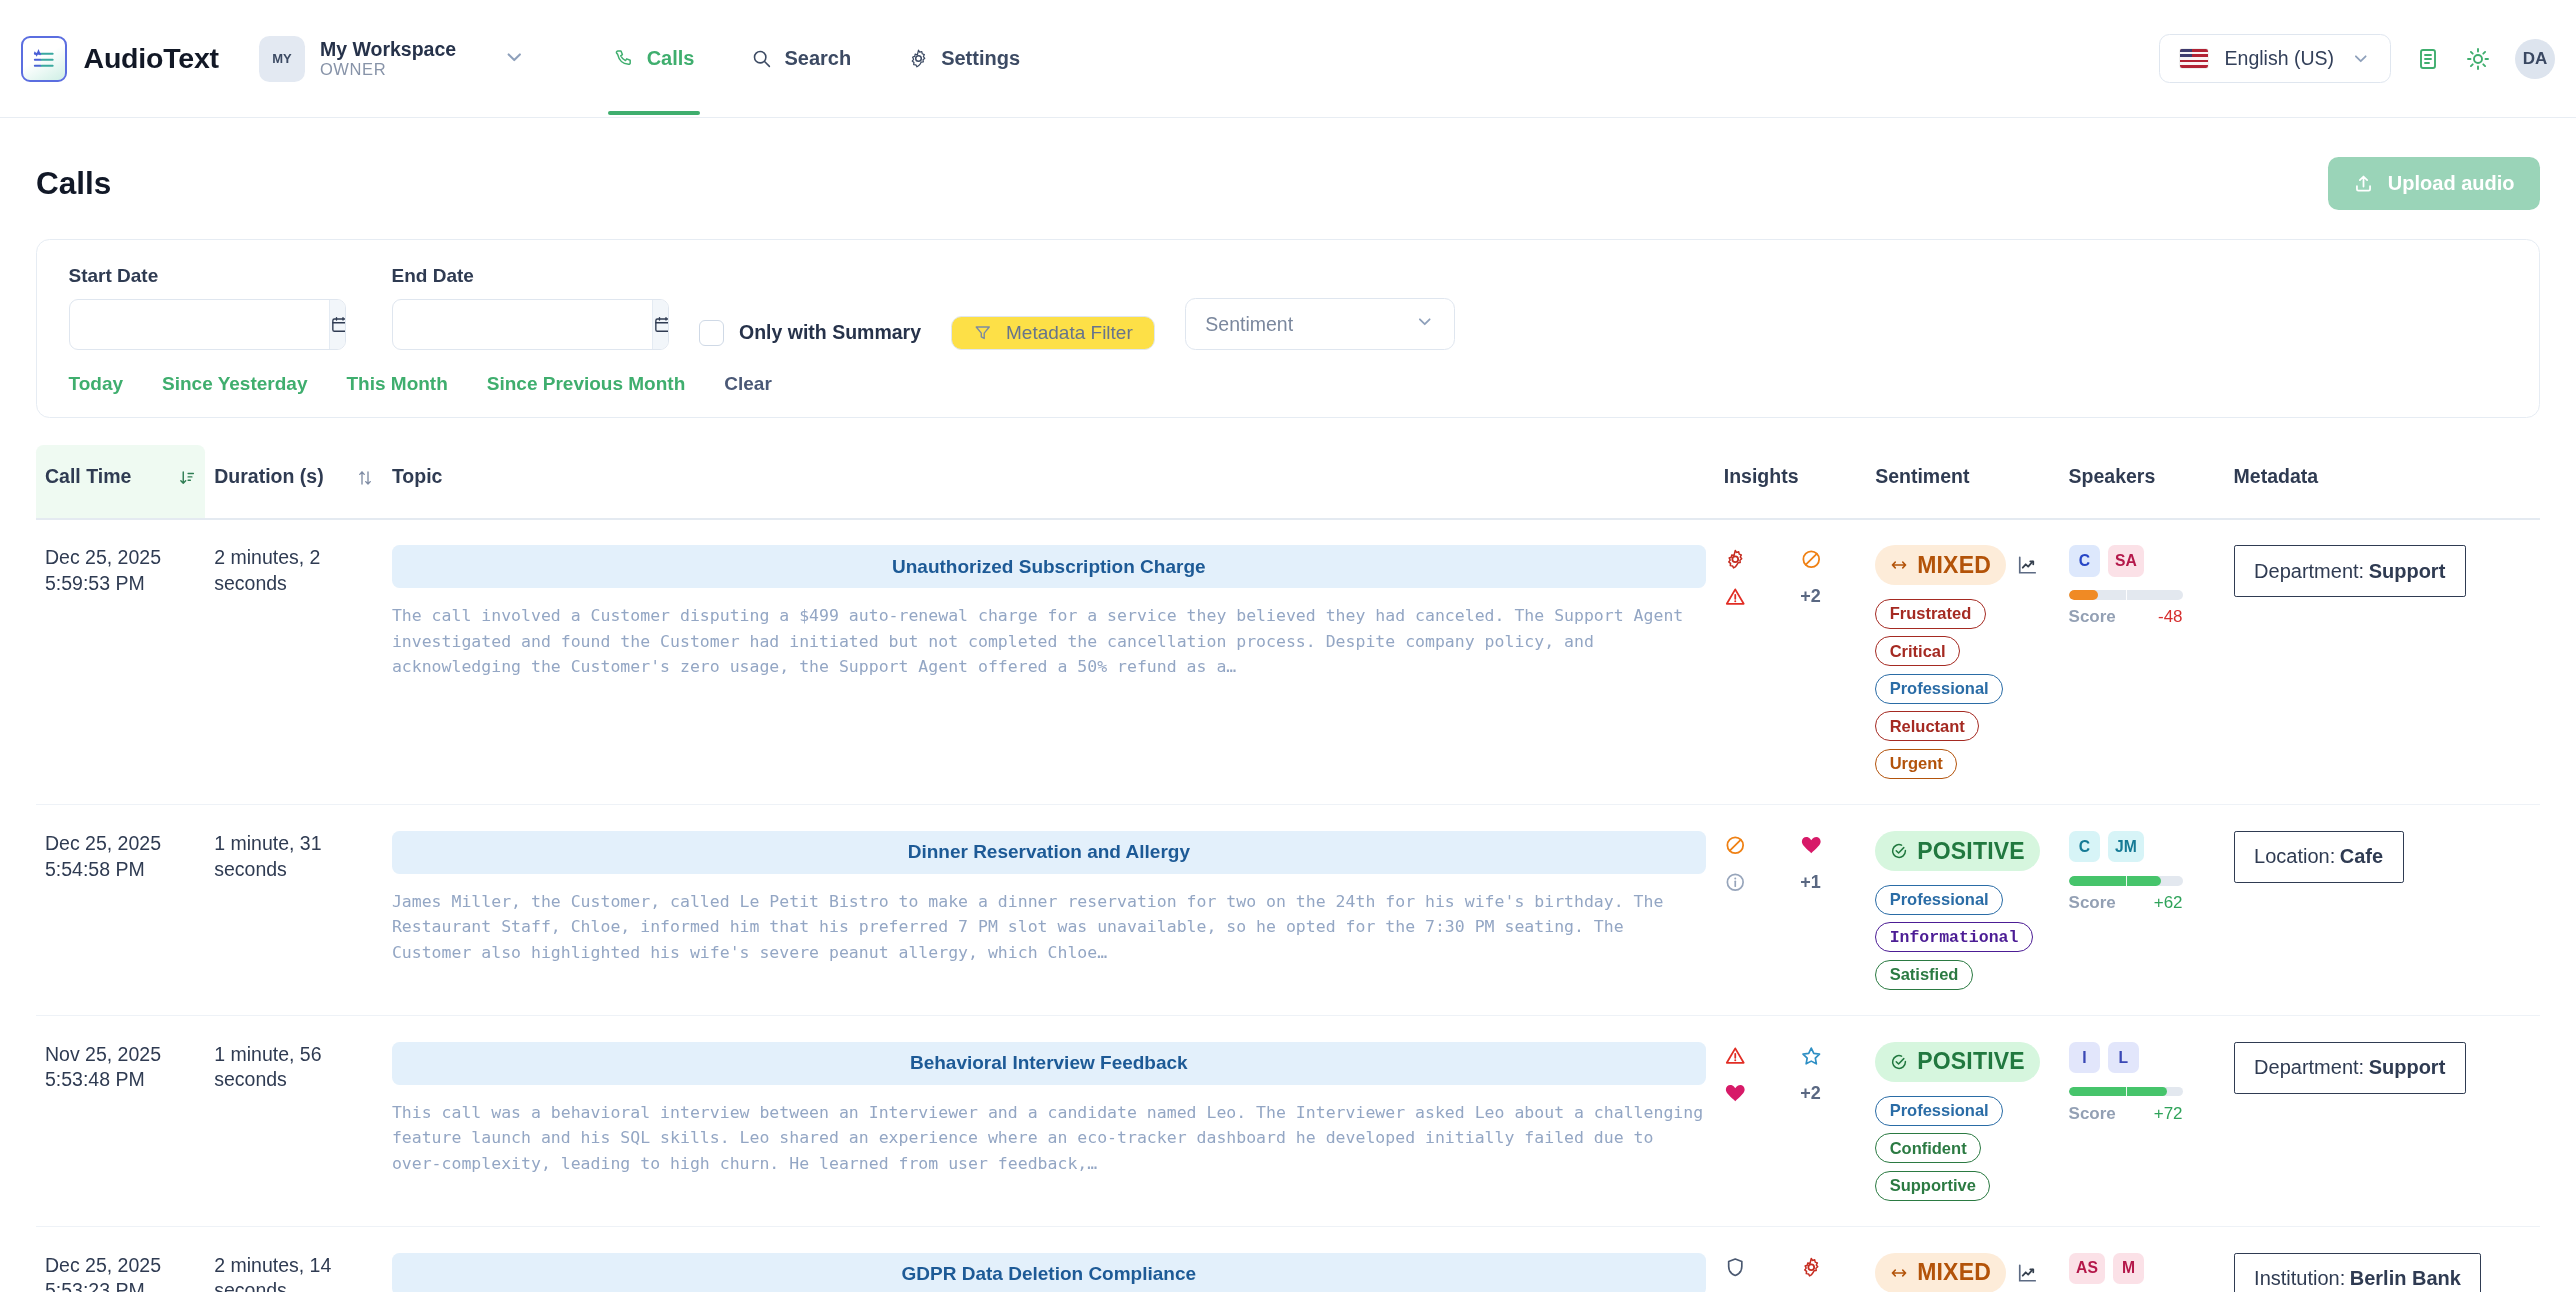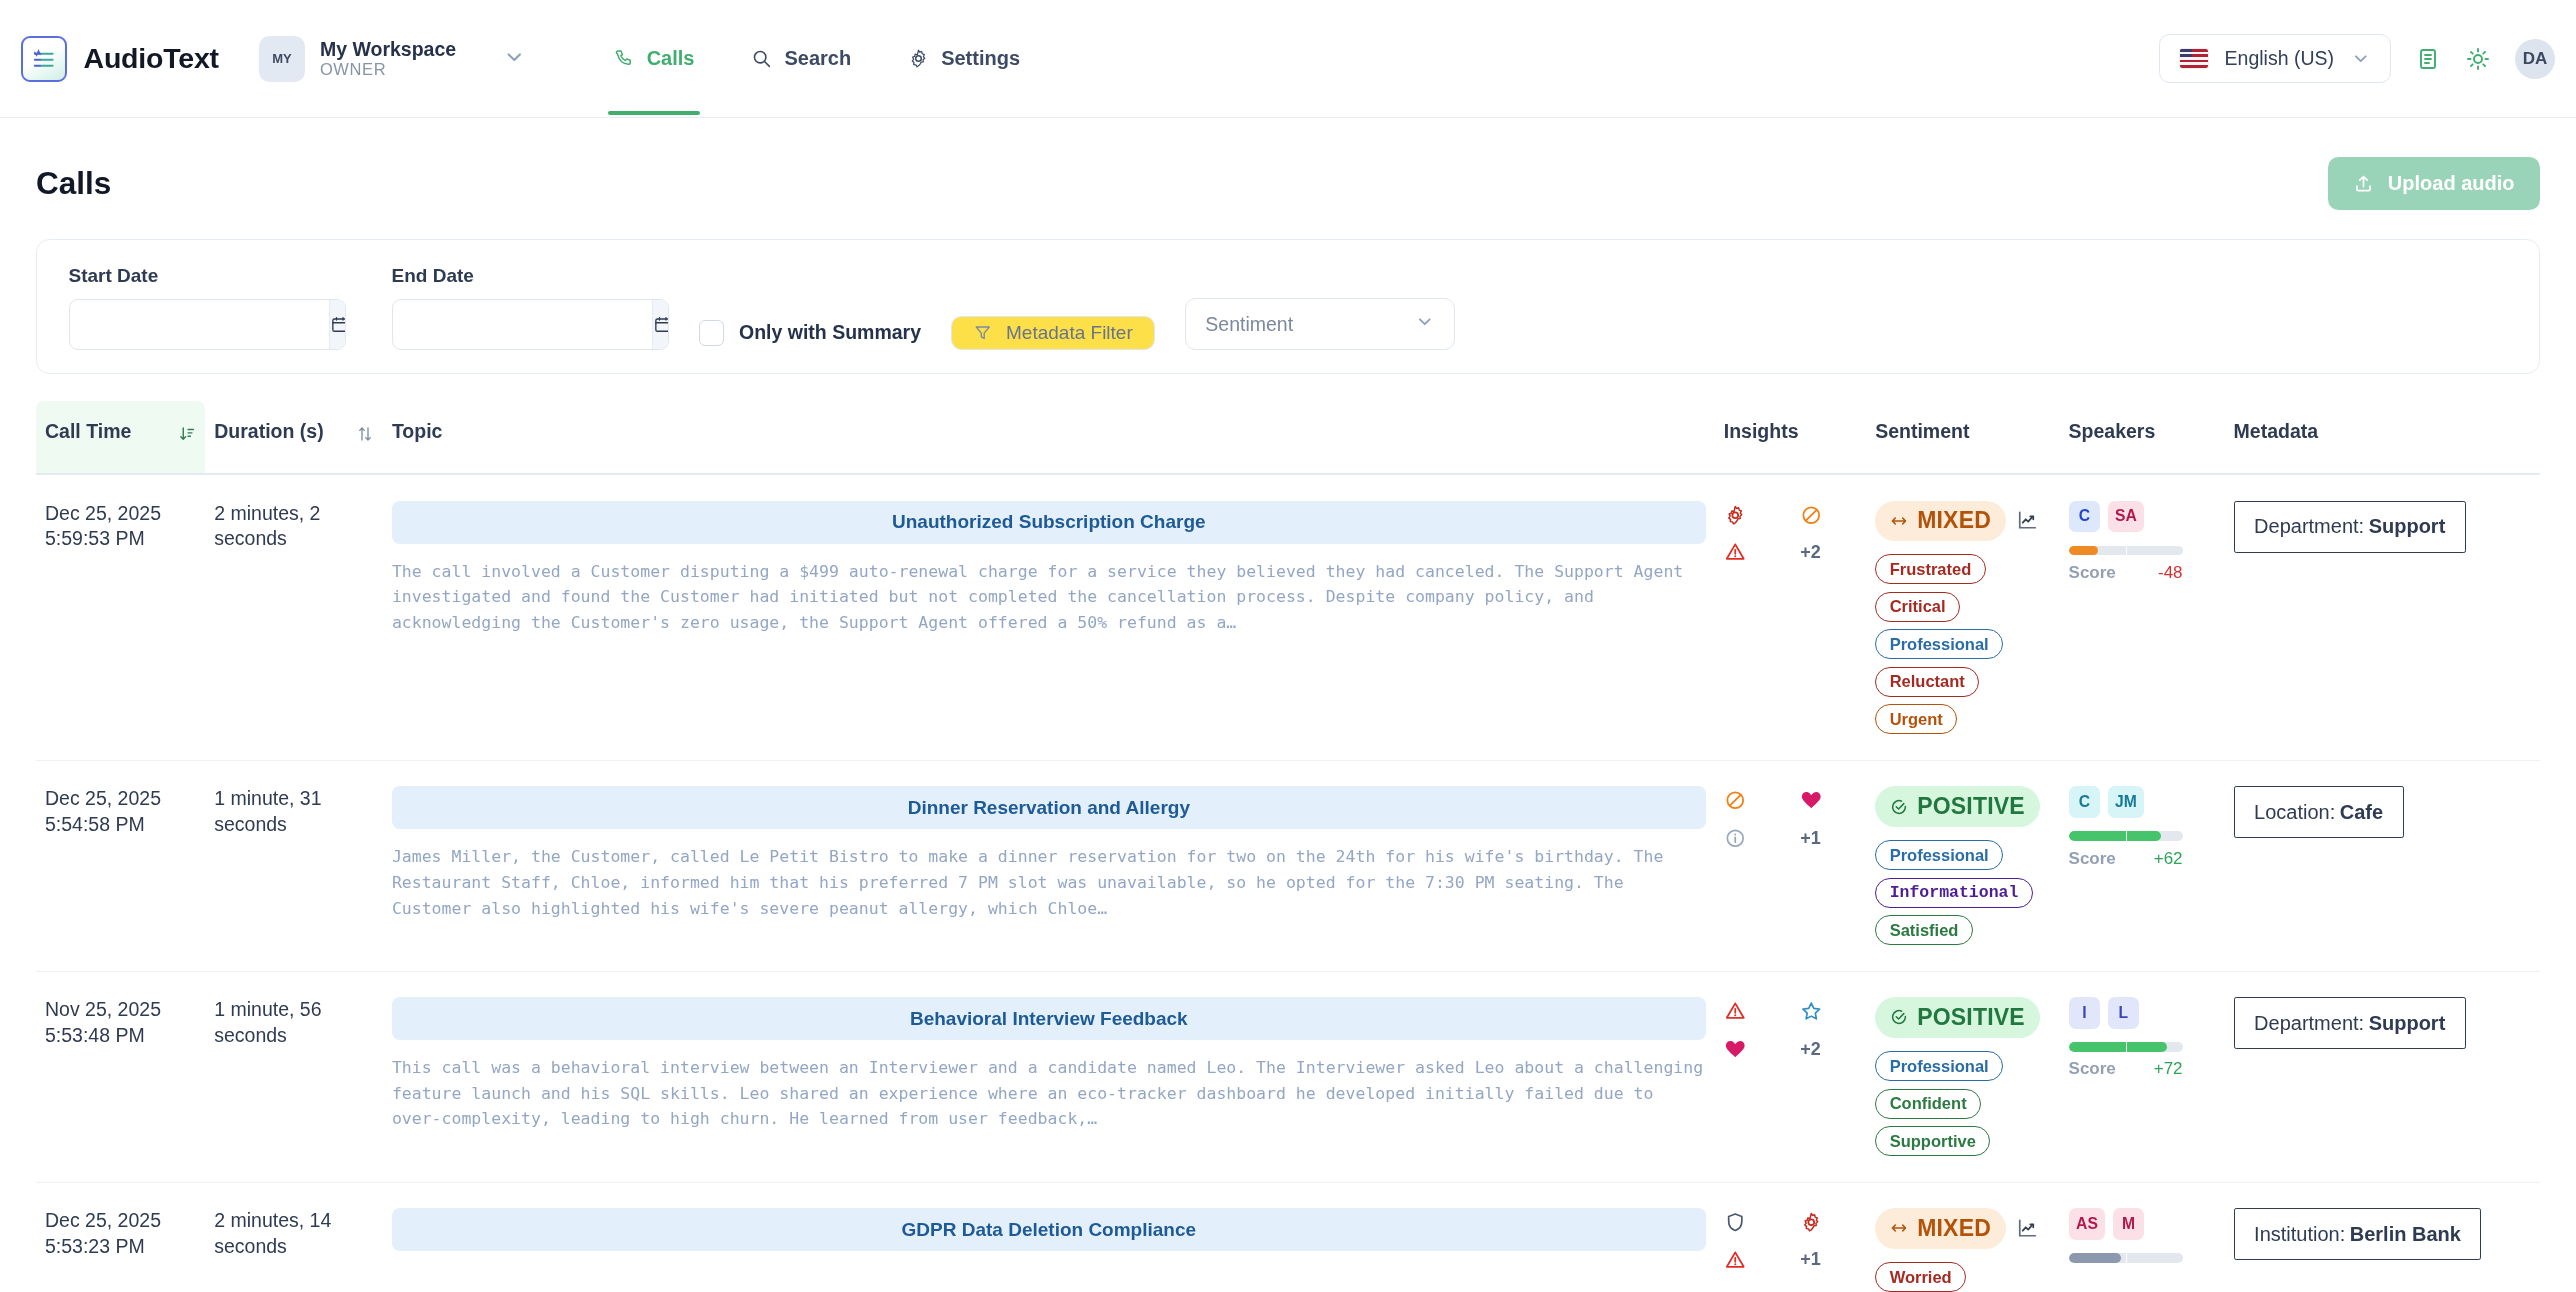--- a/index.html
+++ b/index.html
@@ -420,20 +420,27 @@
     <div class="sentiment-select">
       <span>Sentiment</span>
       <span class="caret">
         <svg width="19.5" height="19.5" viewBox="0 0 24 24" fill="none">
             <path d="M6 9l6 6 6-6" stroke="currentColor" stroke-width="2.2" stroke-linecap="round" stroke-linejoin="round"></path>
           </svg>
       </span>
     </div>
   </div>
 
+  <div class="quicklinks">
+    <span class="quicklink">Today</span>
+    <span class="quicklink">Since Yesterday</span>
+    <span class="quicklink">This Month</span>
+    <span class="quicklink">Since Previous Month</span>
+    <span class="quicklink neutral">Clear</span>
+  </div>
 </div>
 
 <div class="table-wrap">
 <table class="calls">
   <thead>
     <tr>
       <th class="col-calltime">
         <div class="th-inner">
           <span class="th-label">Call Time</span>
           <span class="sort-ico">

